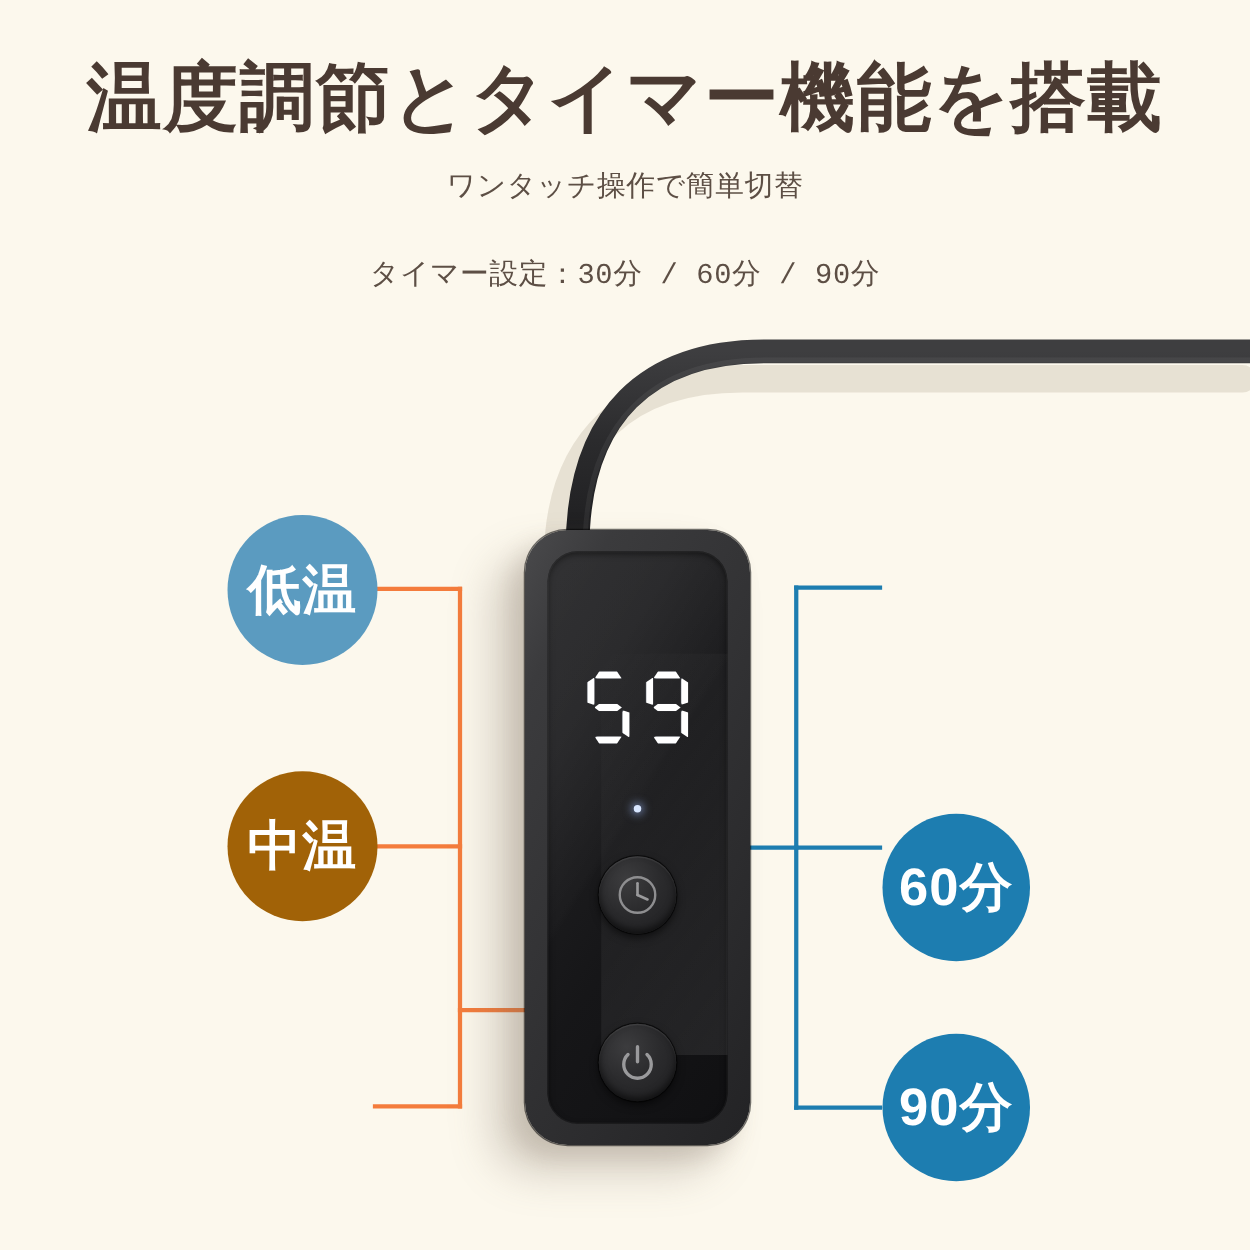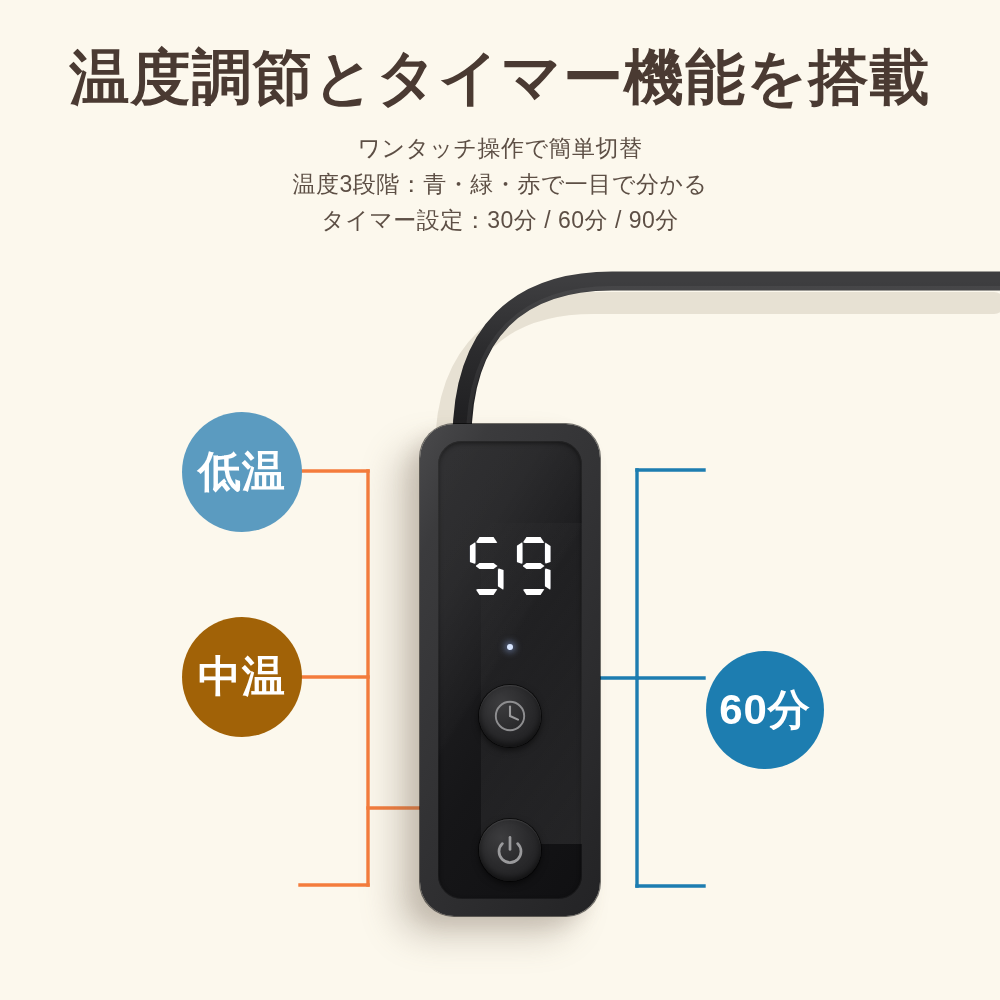--- a/index.html
+++ b/index.html
@@ -23,21 +23,21 @@
     color:#4a3a32;
     white-space:nowrap;
   }
   .sub{
     position:absolute;left:0;width:1000px;text-align:center;
     font-size:23px;line-height:1.0;color:#5d4f45;letter-spacing:.5px;
     white-space:nowrap;
   }
   .sub1{top:137px;}
   .sub2{top:173px;}
-  .sub3{top:209px;}
+  .sub3{top:209px;font-family:Liberation Mono, monospace;}
 
   
   .cable-svg{position:absolute;left:0;top:0;width:1000px;height:1000px;pointer-events:none;}
 
   
   .device{
     position:absolute;left:420px;top:424px;width:180px;height:492px;
     border-radius:34px;
     background:
       linear-gradient(118deg,#4a4a4c 0%,#3b3b3d 16%,#343436 42%,#2c2c2e 70%,#232325 100%);
@@ -140,21 +140,20 @@
 
   .connector-svg{position:absolute;left:0;top:0;width:1000px;height:1000px;pointer-events:none;}
 </style>
 </head>
 <body>
 
 <div class="stage">
 
   <div class="title">温度調節とタイマー機能を搭載</div>
   <div class="sub sub1">ワンタッチ操作で簡単切替</div>
-  <div class="sub sub2">温度3段階：青・緑・赤で一目で分かる</div>
   <div class="sub sub3">タイマー設定：30分 / 60分 / 90分</div>
 
   <svg class="cable-svg" viewBox="0 0 1000 1000">
     <defs>
       <linearGradient id="cableGrad" x1="0" y1="0" x2="0" y2="1">
         <stop offset="0%" stop-color="#3e3e40"></stop>
         <stop offset="45%" stop-color="#2b2b2d"></stop>
         <stop offset="100%" stop-color="#1d1d1f"></stop>
       </linearGradient>
       <linearGradient id="cableGradV" x1="0" y1="0" x2="1" y2="0">
@@ -234,14 +233,15 @@
         </svg>
       </div>
 
     </div>
   </div>
 
   <div class="badge badge-temp" id="badge-low" style="background: rgb(91, 155, 192);">低温</div>
   <div class="badge badge-temp" id="badge-mid" style="background: #a16207;">中温</div>
 
   <div class="badge badge-time" id="badge-60" style="background: rgb(29, 125, 176);">60分</div>
+  <div class="badge badge-time" id="badge-90" style="background: rgb(29, 125, 176);">90分</div>
 
 </div>
 
 </body></html>

